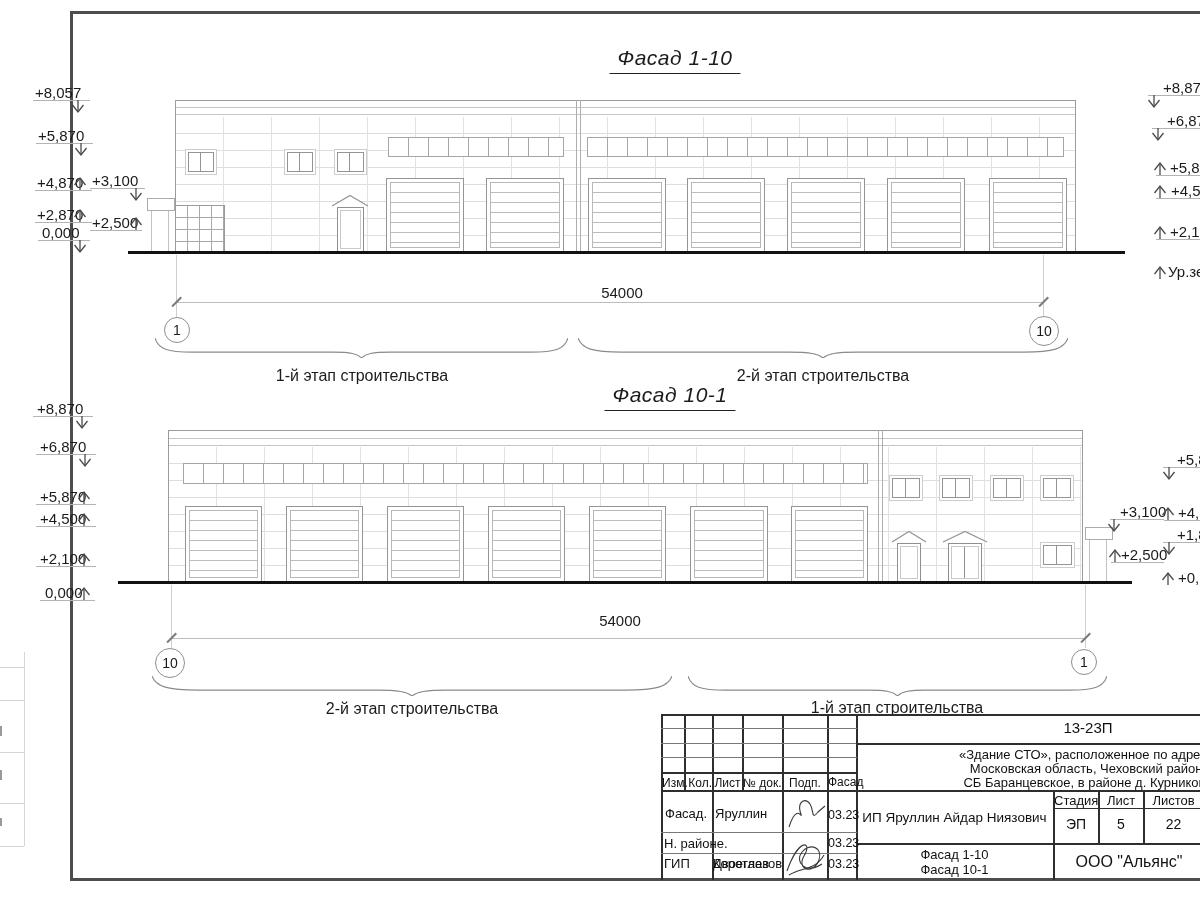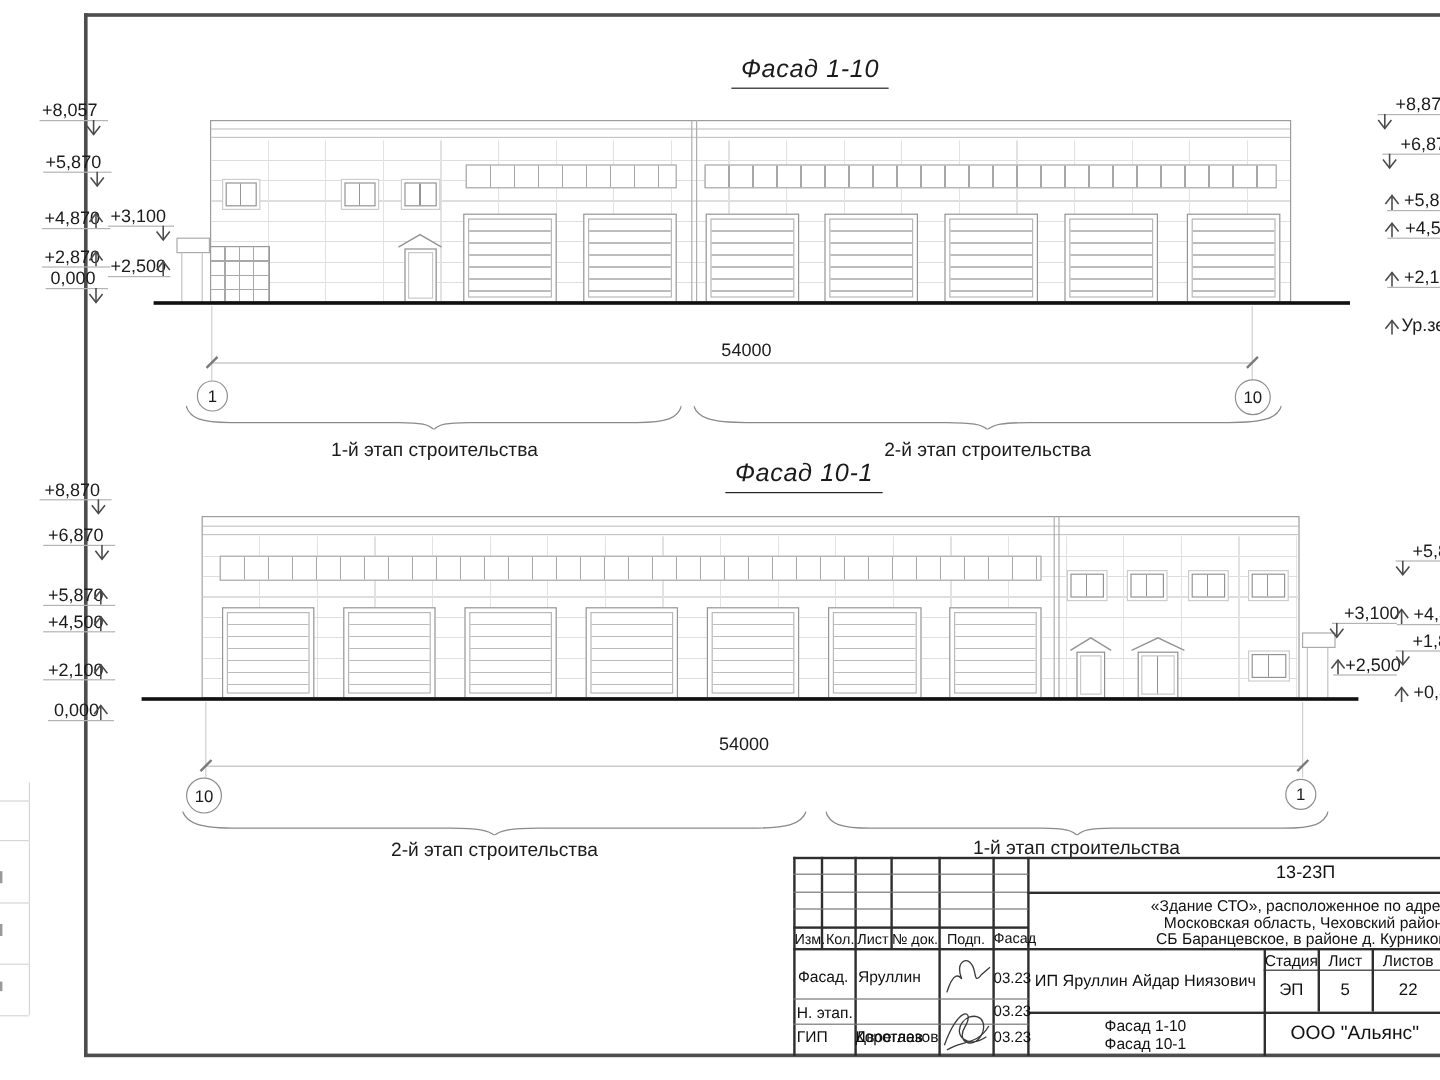--- a/index.html
+++ b/index.html
@@ -386,28 +386,28 @@
 <div class="tbl" style="left:856px;top:743px;width:344px;height:1.5px"></div>
 <div class="tbl" style="left:1053px;top:790px;width:1.5px;height:90px"></div>
 <div class="tbl" style="left:1098px;top:790px;width:1.5px;height:53px"></div>
 <div class="tbl" style="left:1143px;top:790px;width:1.5px;height:53px"></div>
 <div class="tbl" style="left:1053px;top:808px;width:147px;height:1px"></div>
 <div class="tbl" style="left:856px;top:843px;width:344px;height:1.5px"></div>
 
 <div class="tbx" style="left:662px;top:776px;width:22px;text-align:center;font-size:12px">Изм.</div>
 <div class="tbx" style="left:685px;top:776px;width:27px;text-align:right;font-size:12px">Кол.</div>
 <div class="tbx" style="left:713px;top:776px;width:29px;text-align:center;font-size:12px">Лист</div>
-<div class="tbx" style="left:743px;top:776px;width:39px;text-align:center;font-size:12px">№ док.</div>
+<div class="tbx" style="left:743px;top:776px;width:22px;text-align:center;font-size:12px">№ док.</div>
 <div class="tbx" style="left:783px;top:776px;width:44px;text-align:center;font-size:12px">Подп.</div>
 <div class="tbx" style="left:828px;top:775px;width:28px;text-align:center;font-size:12px">Фасад</div>
 
 <div class="tbx" style="left:665px;top:806px">Фасад.</div>
 <div class="tbx" style="left:715px;top:806px">Яруллин</div>
 <div class="tbx" style="left:828px;top:808px;width:28px;text-align:center;font-size:12.5px">03.23</div>
-<div class="tbx" style="left:664px;top:836px">Н. этап.</div>
+<div class="tbx" style="left:664px;top:836px">Н. районе.</div>
 <div class="tbx" style="left:713px;top:856px">Двоеглазов</div>
 <div class="tbx" style="left:828px;top:836px;width:28px;text-align:center;font-size:12.5px">03.23</div>
 <div class="tbx" style="left:664px;top:856px">ГИП</div>
 <div class="tbx" style="left:713px;top:856px">Коротаев</div>
 <div class="tbx" style="left:828px;top:857px;width:28px;text-align:center;font-size:12.5px">03.23</div>
 
 <svg class="sig abs" style="left:785px;top:793px" width="42" height="40">
     <path d="M4,34 C13,6 19,32 15,18 C13,9 20,4 25,11 C29,17 26,28 33,19 L40,13"></path>
   </svg>
 <svg class="sig abs" style="left:781px;top:831px" width="46" height="48">

